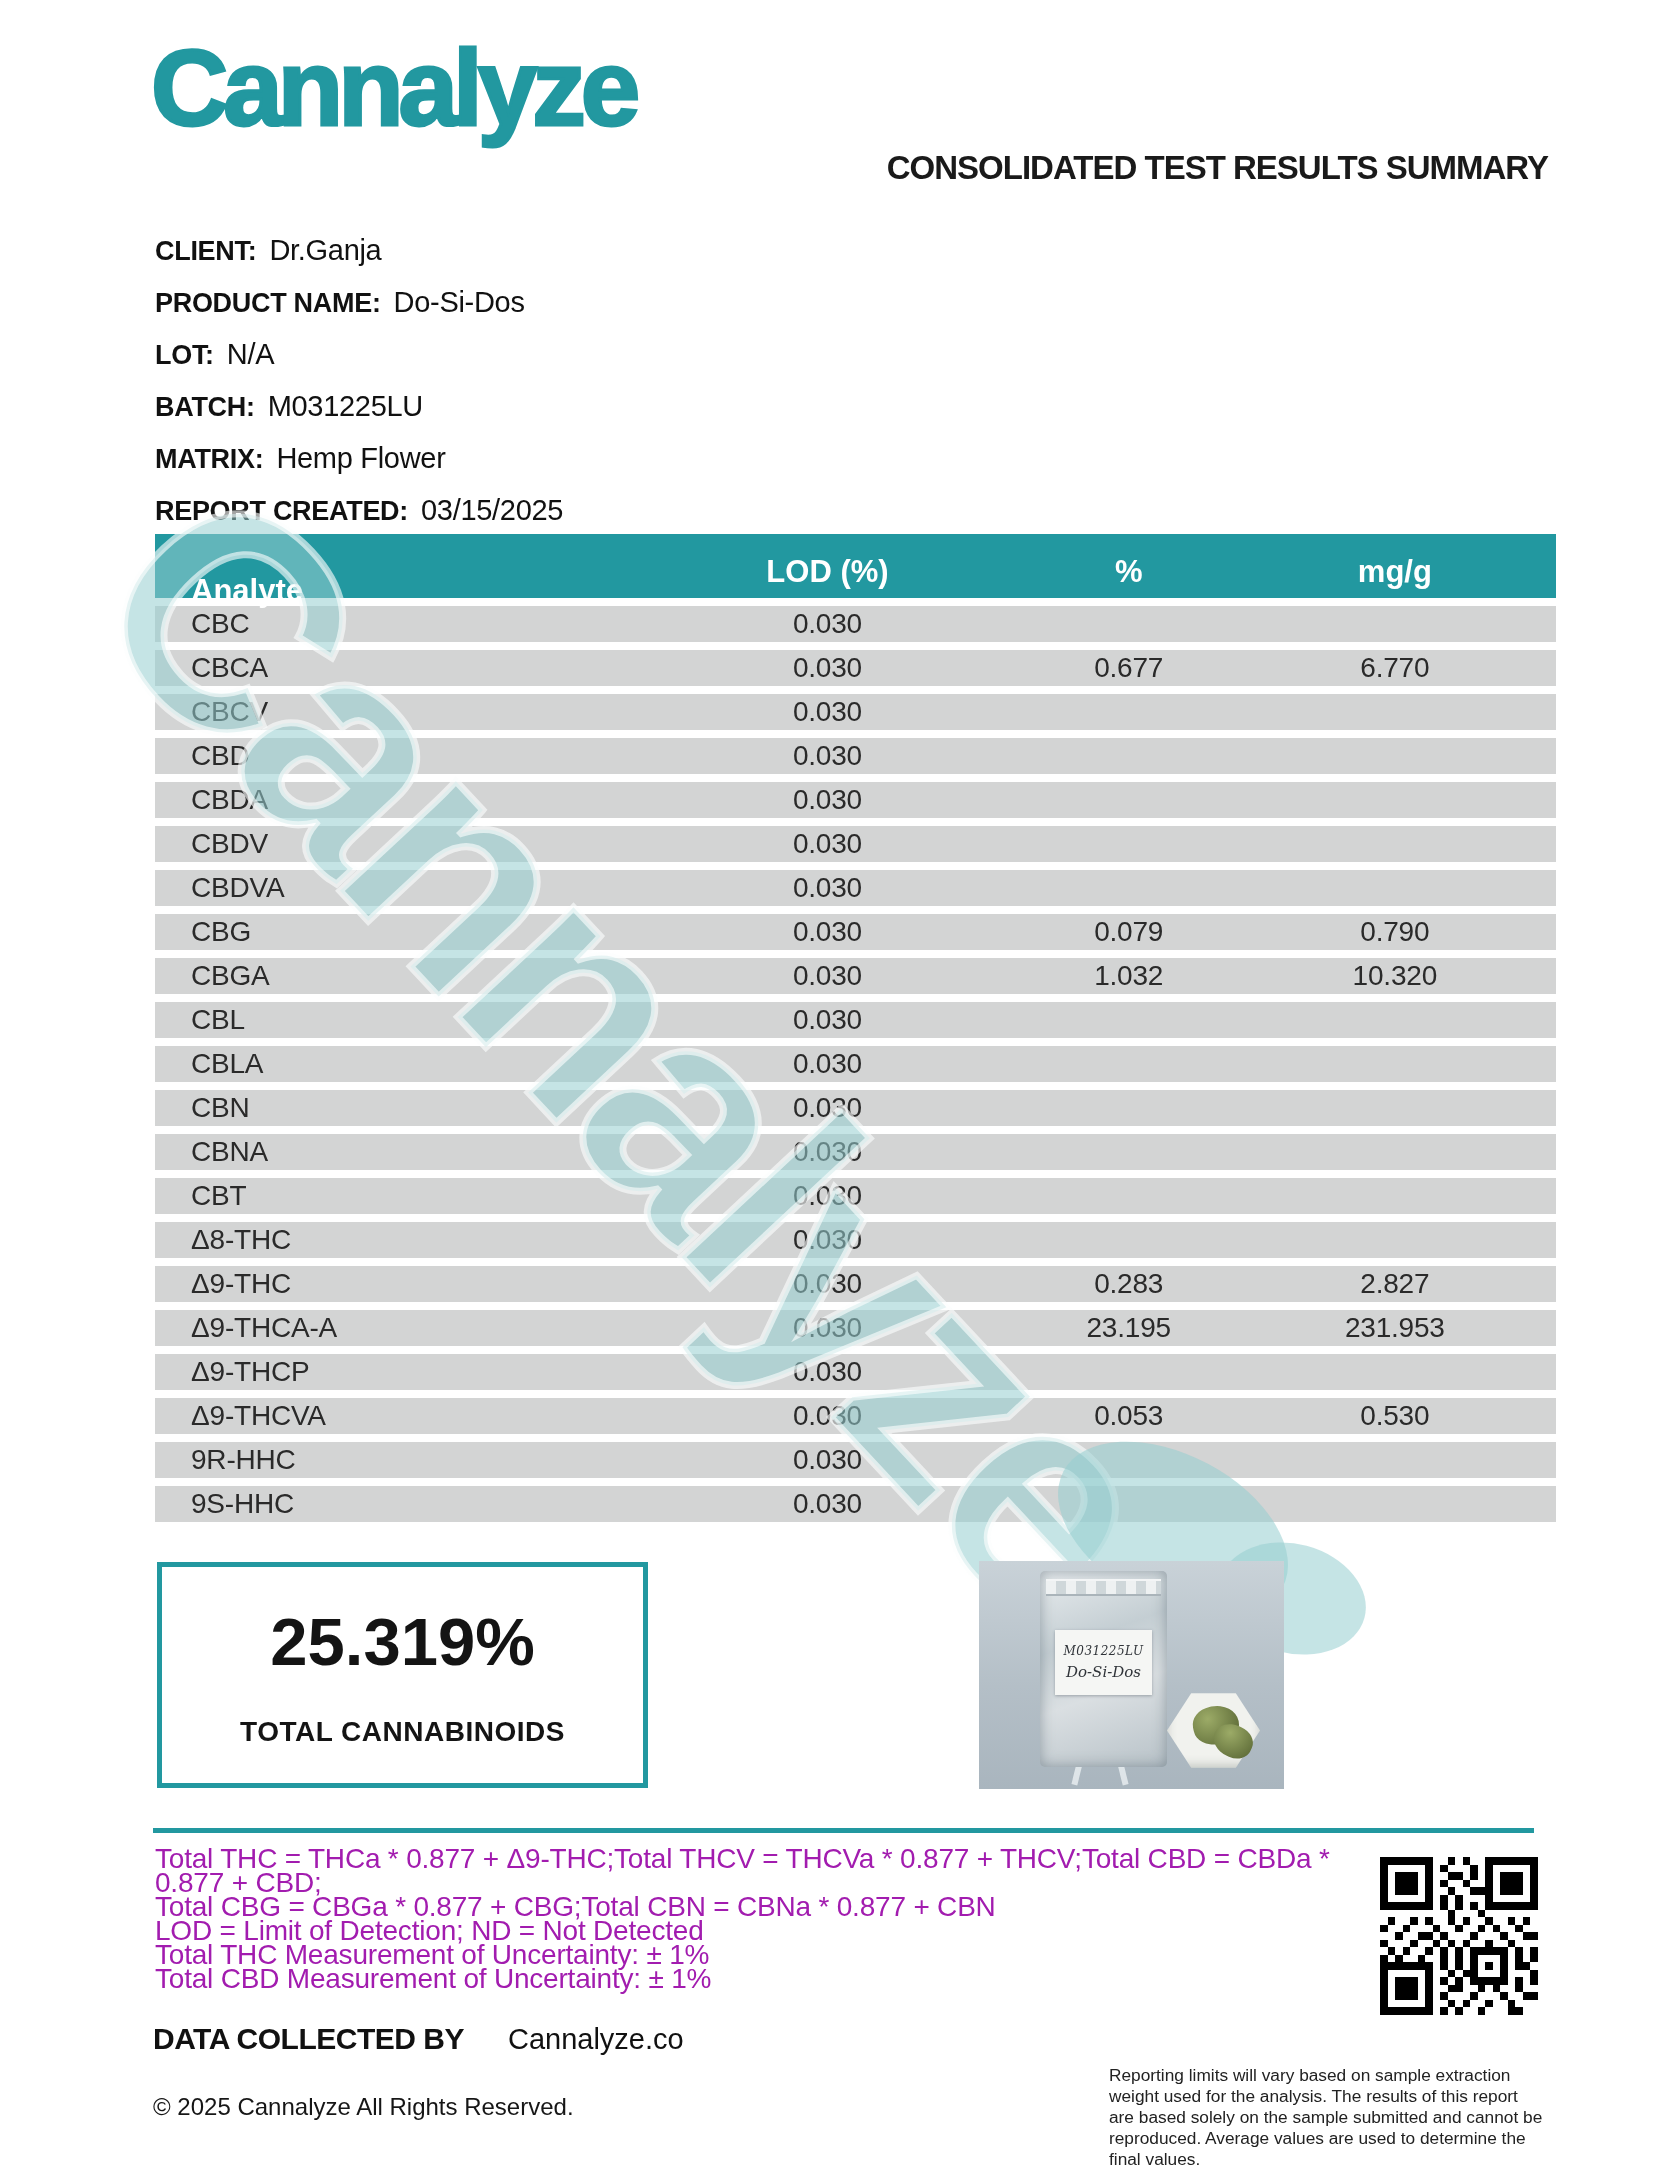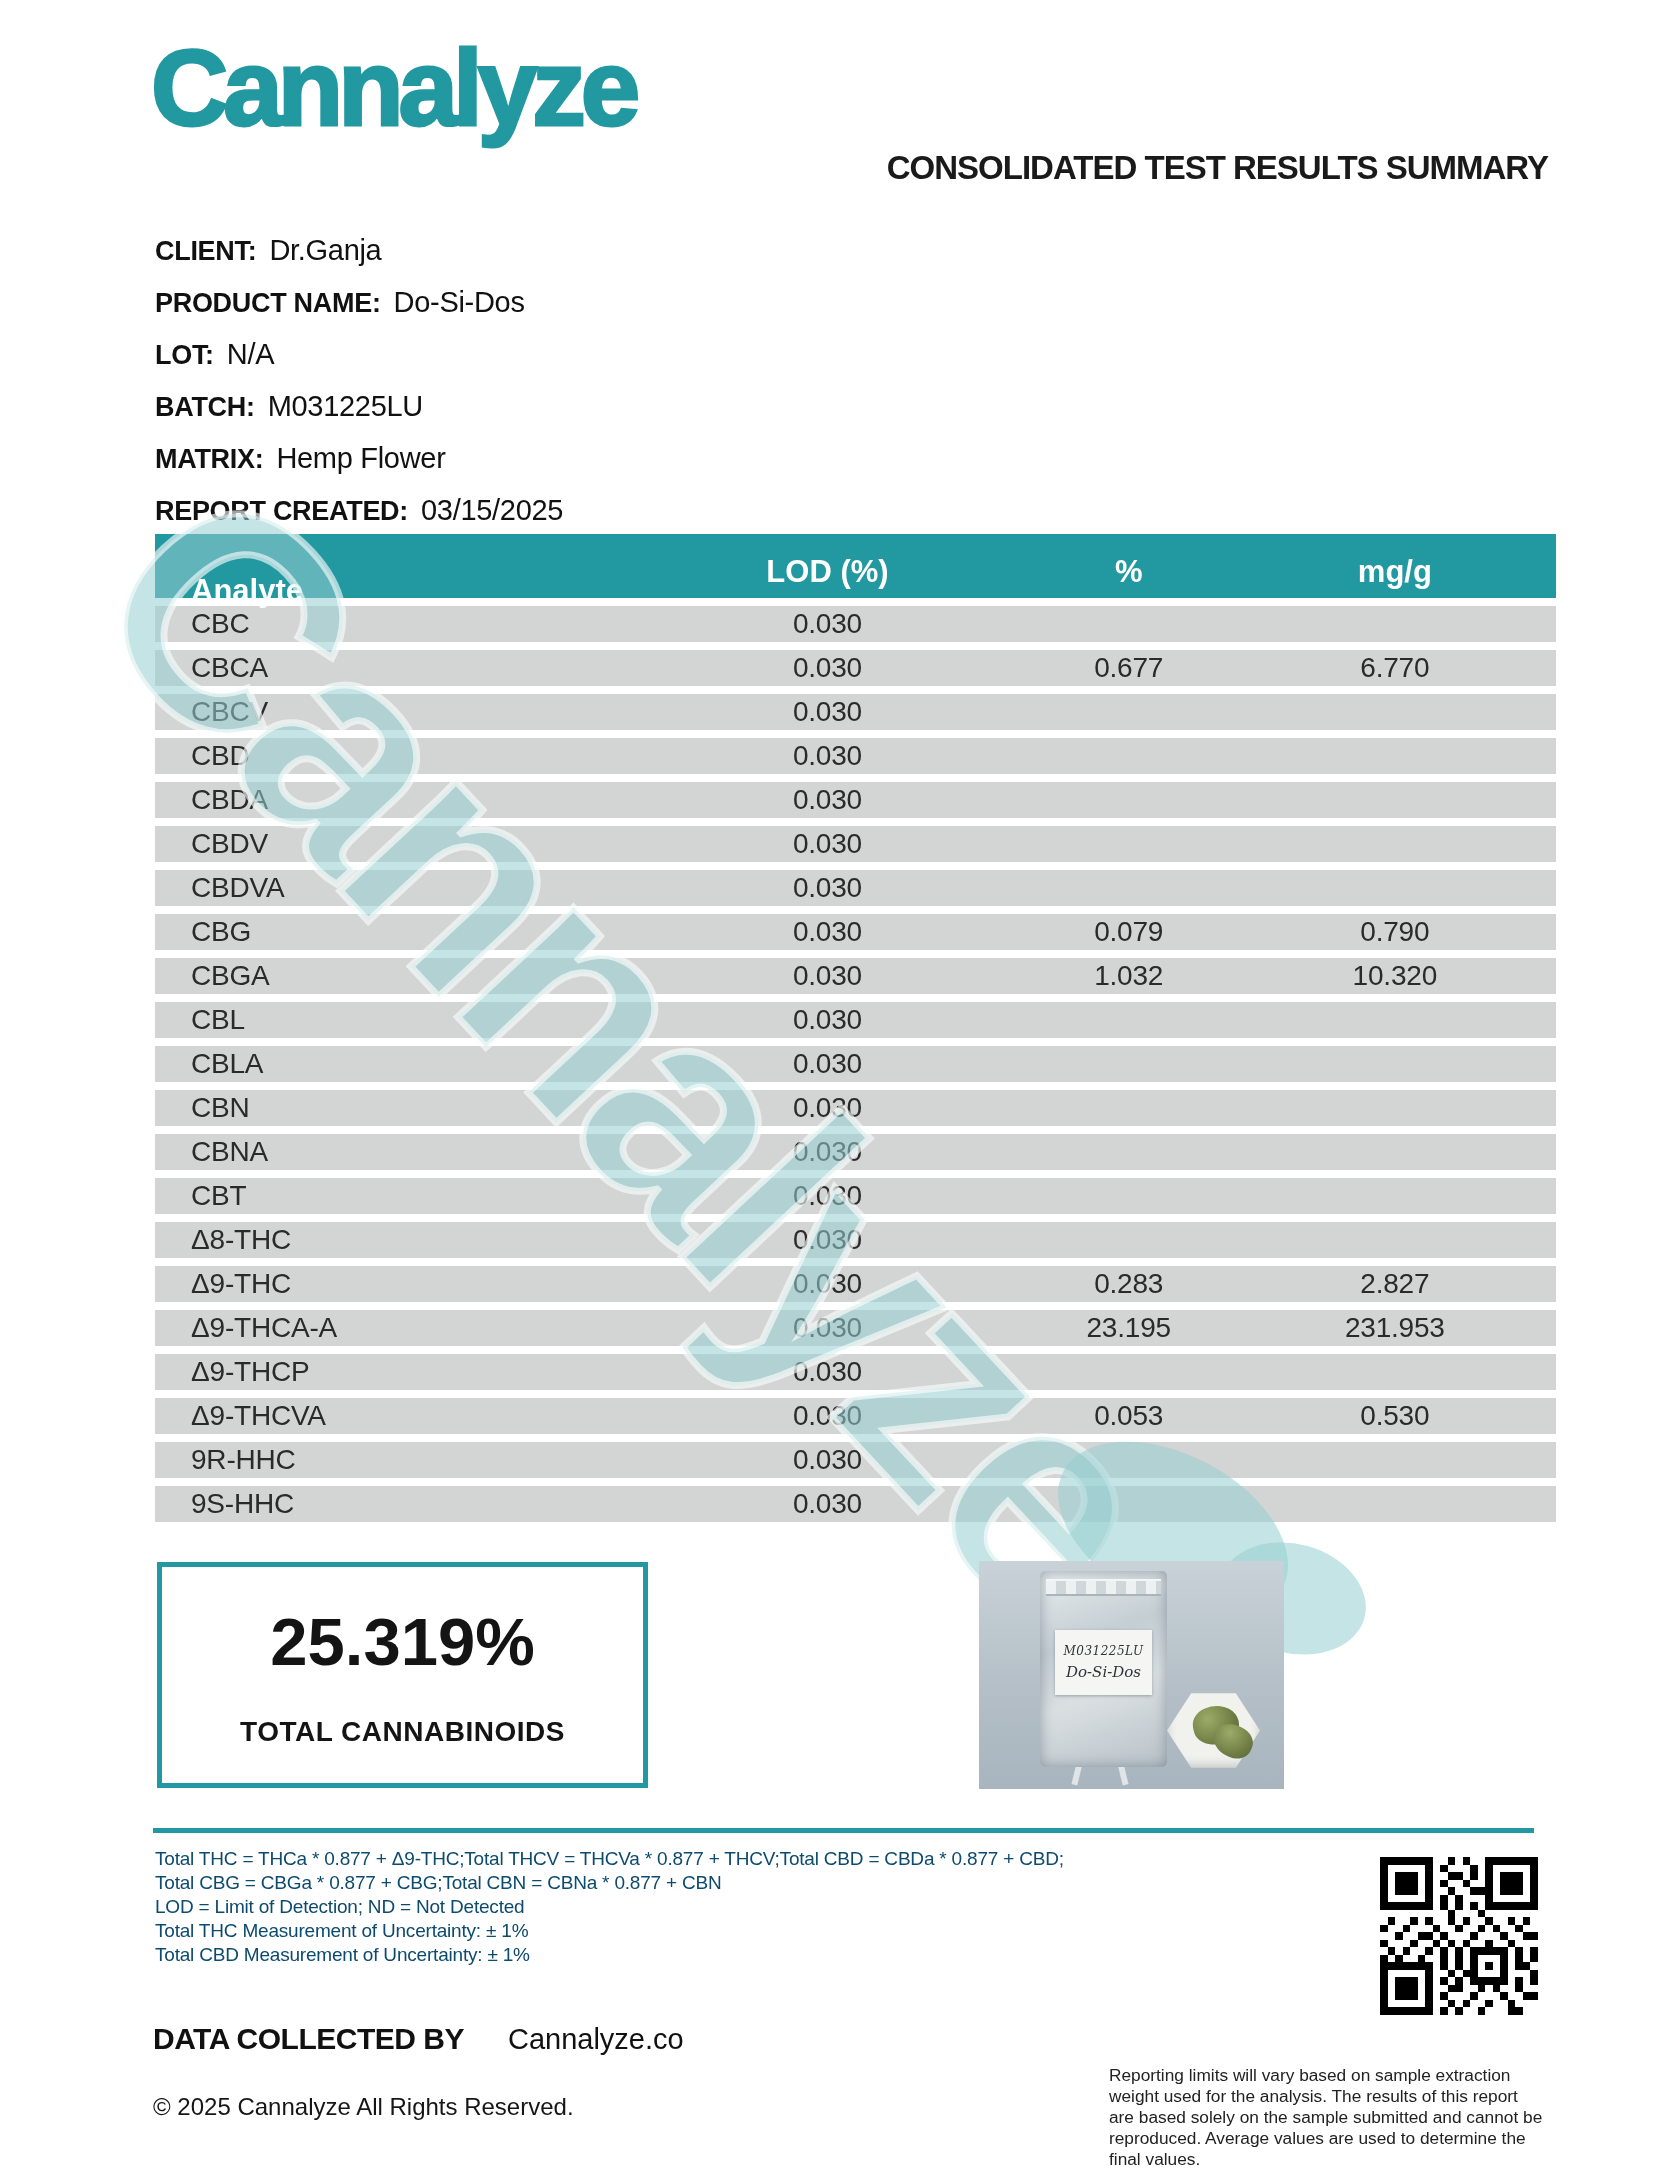--- a/index.html
+++ b/index.html
@@ -67,22 +67,22 @@
   .leg.right{left:141px;transform:rotate(-14deg);}
   .dish{position:absolute;left:188px;top:129px;width:93px;height:81px;background:#f1f2ee;
         clip-path:polygon(26% 4%,74% 4%,100% 50%,74% 96%,26% 96%,0 50%);
         box-shadow:inset 0 -6px 10px rgba(120,130,125,0.4);}
   .bud{position:absolute;background:radial-gradient(circle at 35% 30%,#9cab67,#6e7c44 65%,#576331 100%);}
   .bud.b1{left:214px;top:145px;width:46px;height:38px;border-radius:46% 54% 50% 48%;transform:rotate(-12deg);}
   .bud.b2{left:234px;top:164px;width:40px;height:32px;border-radius:52% 48% 46% 54%;transform:rotate(24deg);}
 
   
   .divider{position:absolute;left:153px;top:1828px;width:1381px;height:5px;background:var(--teal);z-index:6;}
-  .footnotes{position:absolute;left:155px;top:1847px;z-index:6;font-size:19px;line-height:24px;
-             color:#0c4a6e;letter-spacing:-0.2px;width:1228px;}
+  .footnotes{position:absolute;left:155px;top:1847px;z-index:6;font-size:28px;line-height:24px;
+             color:#a21caf;letter-spacing:-0.2px;width:1228px;}
   .qr{position:absolute;left:1380px;top:1857px;width:158px;height:158px;z-index:6;}
   .disclaimer{position:absolute;left:1109px;top:2065px;width:438px;z-index:6;
               font-size:17.3px;line-height:21px;color:#222;}
   .collected{position:absolute;left:153px;top:2022px;z-index:6;display:flex;align-items:center;}
   .collected .lab{font-size:30px;font-weight:700;letter-spacing:-0.5px;}
   .collected .val{font-size:29px;margin-left:44px;}
   .copyright{position:absolute;left:153px;top:2093px;z-index:6;font-size:24px;color:#161616;}
 </style>
 </head>
 <body>

